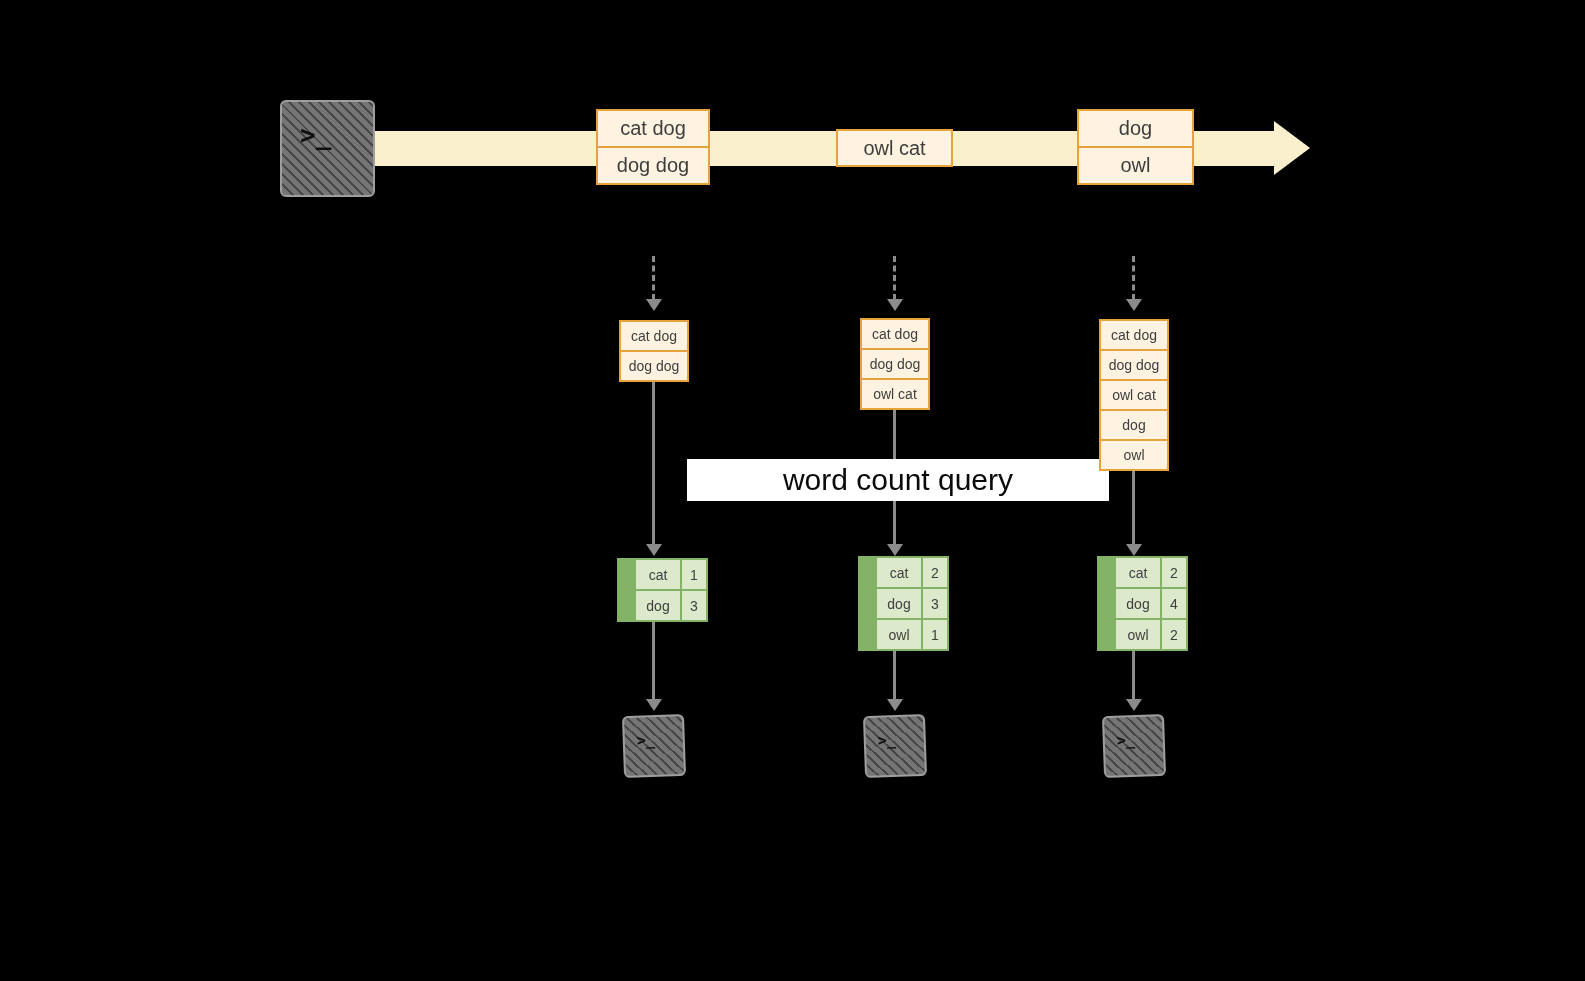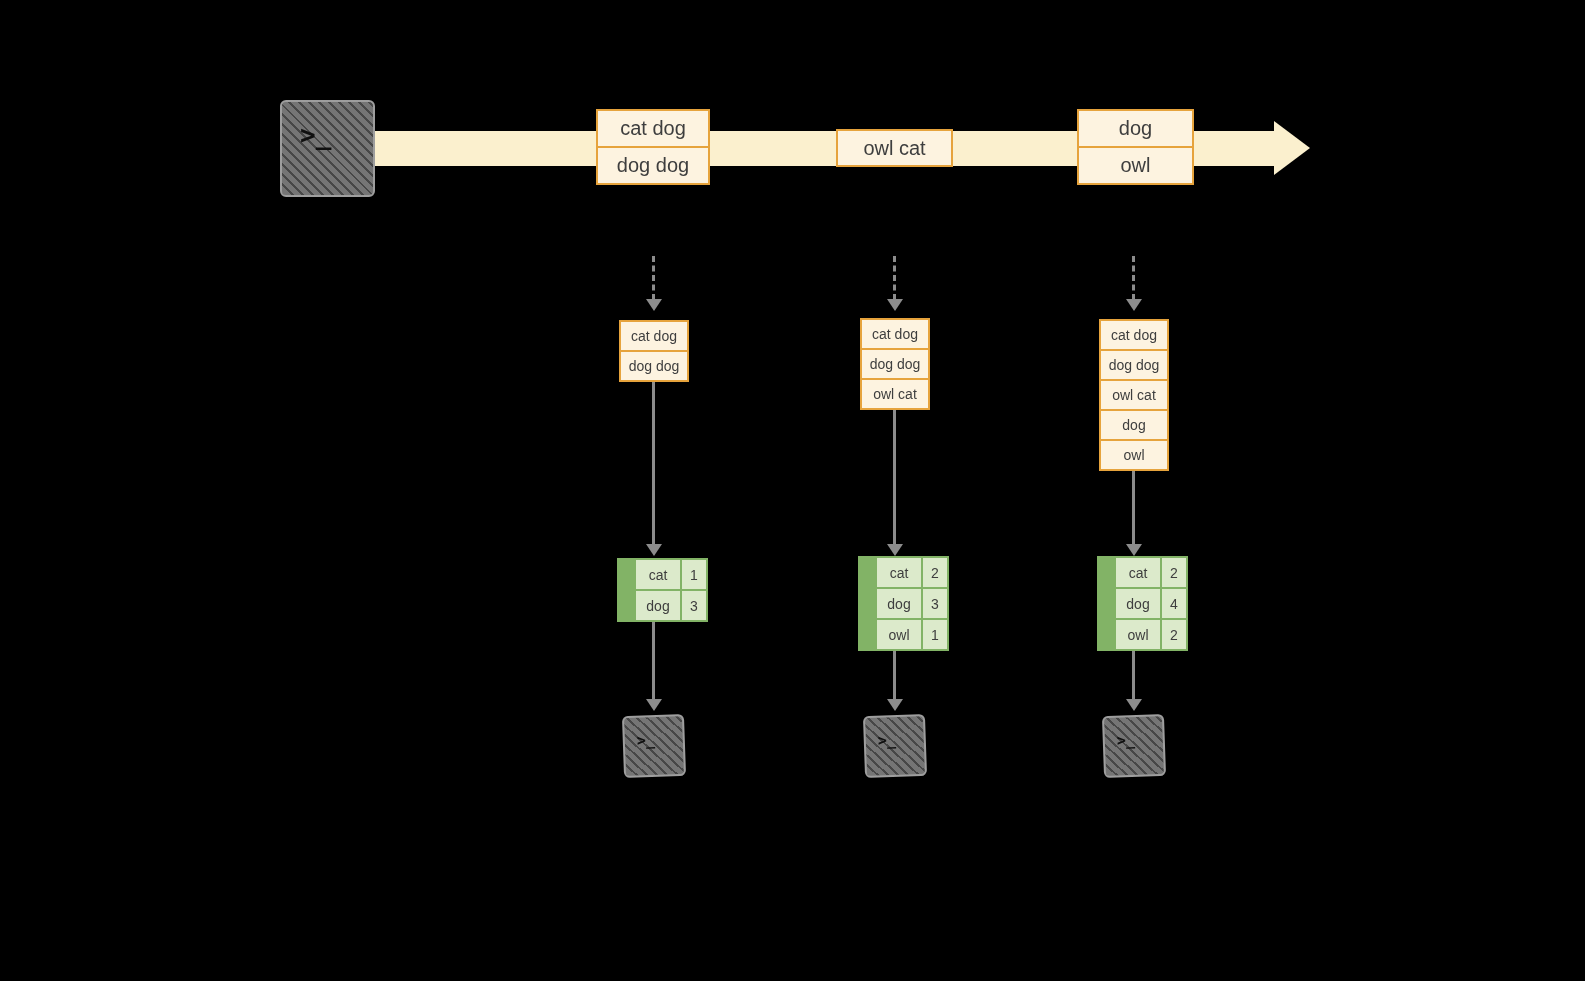--- a/index.html
+++ b/index.html
@@ -93,20 +93,21 @@
     <div class="cell">owl cat</div>
   </div>
   <div class="stack" style="left:1099px;top:319px">
     <div class="cell">cat dog</div>
     <div class="cell">dog dog</div>
     <div class="cell">owl cat</div>
     <div class="cell">dog</div>
     <div class="cell">owl</div>
   </div>
 
+  <div class="banner">word count query</div>
 
   <div class="vline" style="left:652px;top:381px;height:164px"></div>
   <div class="ahead" style="left:646px;top:544px"></div>
   <div class="vline" style="left:893px;top:409px;height:136px"></div>
   <div class="ahead" style="left:887px;top:544px"></div>
   <div class="vline" style="left:1132px;top:470px;height:75px"></div>
   <div class="ahead" style="left:1126px;top:544px"></div>
 
   <div class="rtable" style="left:617px;top:558px">
     <div class="row">

